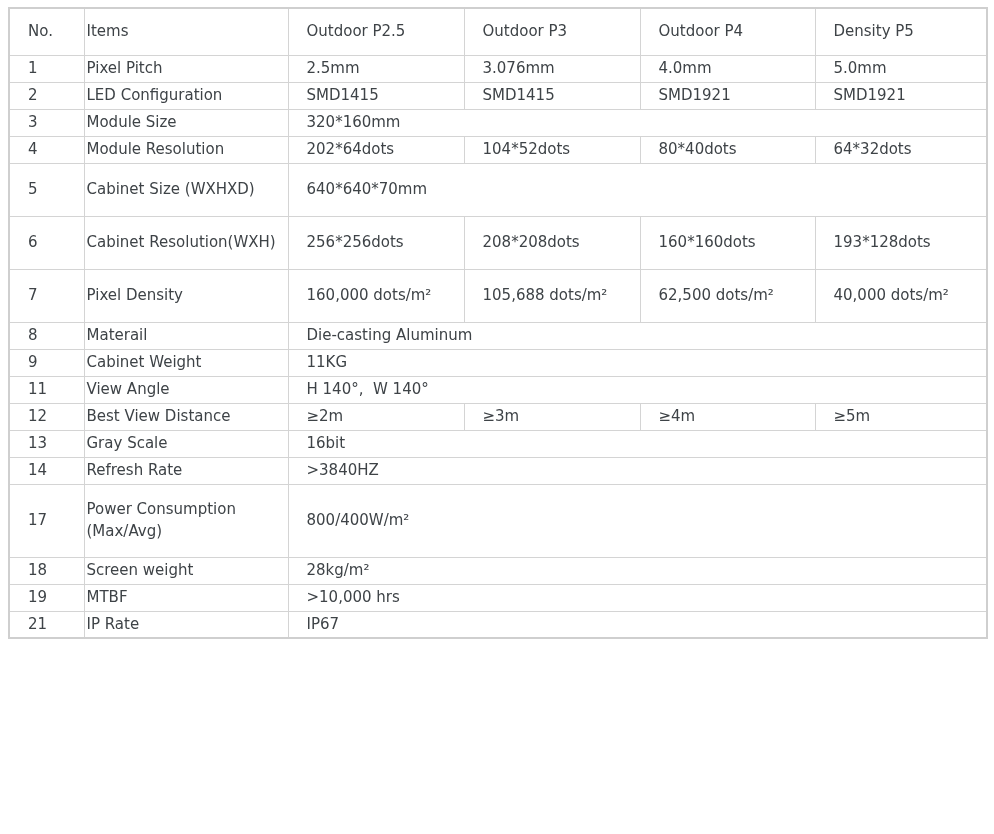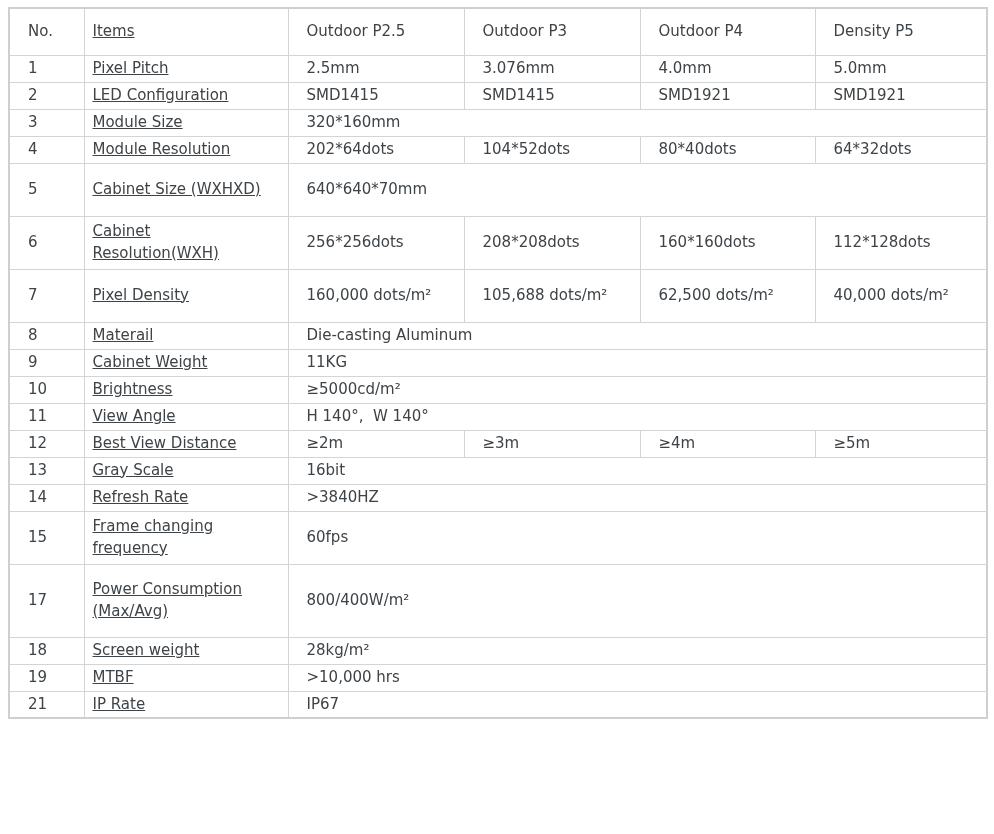--- a/index.html
+++ b/index.html
@@ -29,21 +29,21 @@
     border: 1px solid #d4d4d4;
     font-weight: normal;
     text-align: left;
     vertical-align: middle;
     box-sizing: border-box;
     padding: 2px 8px 2px 18px;
     line-height: 1.45;
     overflow: hidden;
     word-wrap: break-word;
   }
-  table.spec .col-item { padding-left: 8px; text-decoration: underline; }
+  table.spec .col-item { padding-left: 2px; }
   table.spec thead th { height: 47px; }
   tr.normal td { height: 27px; }
   tr.tall   td { height: 53px; }
   tr.xtall  td { height: 73px; }
 </style>
 </head>
 <body>
 
 <div class="page">
   <table class="spec">
@@ -99,44 +99,39 @@
           <td class="col-no">5</td>
           <td class="col-item">Cabinet Size (WXHXD)</td>
           <td class="col-val" colspan="4">640*640*70mm</td>
         </tr>
         <tr class="tall">
           <td class="col-no">6</td>
           <td class="col-item">Cabinet Resolution(WXH)</td>
           <td class="col-val">256*256dots</td>
           <td class="col-val">208*208dots</td>
           <td class="col-val">160*160dots</td>
-          <td class="col-val">112*128dots</td>
+          <td class="col-val">193*128dots</td>
         </tr>
         <tr class="tall">
           <td class="col-no">7</td>
           <td class="col-item">Pixel Density</td>
           <td class="col-val">160,000 dots/m²</td>
           <td class="col-val">105,688 dots/m²</td>
           <td class="col-val">62,500 dots/m²</td>
           <td class="col-val">40,000 dots/m²</td>
         </tr>
         <tr class="normal">
           <td class="col-no">8</td>
           <td class="col-item">Materail</td>
           <td class="col-val" colspan="4">Die-casting Aluminum</td>
         </tr>
         <tr class="normal">
           <td class="col-no">9</td>
           <td class="col-item">Cabinet Weight</td>
           <td class="col-val" colspan="4">11KG</td>
-        </tr>
-        <tr class="normal">
-          <td class="col-no">10</td>
-          <td class="col-item">Brightness</td>
-          <td class="col-val" colspan="4">≥5000cd/m²</td>
         </tr>
         <tr class="normal">
           <td class="col-no">11</td>
           <td class="col-item">View Angle</td>
           <td class="col-val" colspan="4">H 140°,&nbsp; W 140°</td>
         </tr>
         <tr class="normal">
           <td class="col-no">12</td>
           <td class="col-item">Best View Distance</td>
           <td class="col-val">≥2m</td>
@@ -146,25 +141,20 @@
         </tr>
         <tr class="normal">
           <td class="col-no">13</td>
           <td class="col-item">Gray Scale</td>
           <td class="col-val" colspan="4">16bit</td>
         </tr>
         <tr class="normal">
           <td class="col-no">14</td>
           <td class="col-item">Refresh Rate</td>
           <td class="col-val" colspan="4">&gt;3840HZ</td>
-        </tr>
-        <tr class="tall">
-          <td class="col-no">15</td>
-          <td class="col-item">Frame changing frequency</td>
-          <td class="col-val" colspan="4">60fps</td>
         </tr>
         <tr class="xtall">
           <td class="col-no">17</td>
           <td class="col-item">Power Consumption (Max/Avg)</td>
           <td class="col-val" colspan="4">800/400W/m²</td>
         </tr>
         <tr class="normal">
           <td class="col-no">18</td>
           <td class="col-item">Screen weight</td>
           <td class="col-val" colspan="4">28kg/m²</td>

